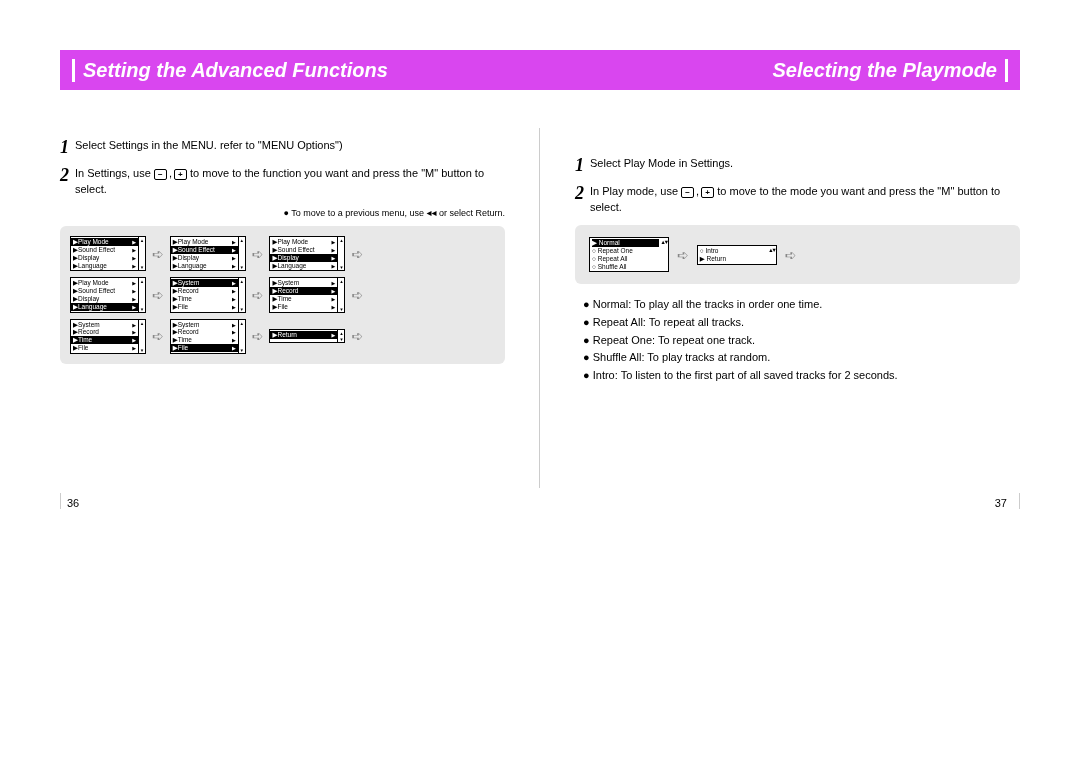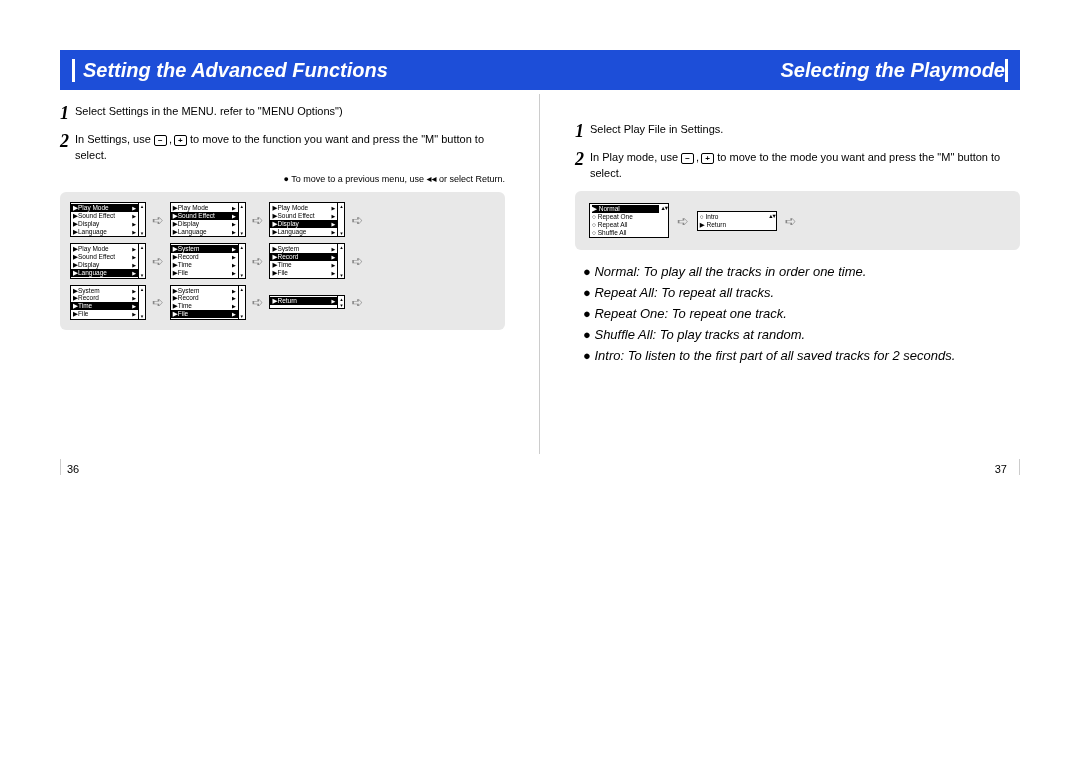--- a/index.html
+++ b/index.html
@@ -8,36 +8,36 @@
     background: #fff;
     font-family: Arial, Helvetica, sans-serif;
     width: 1080px;
     height: 763px;
     overflow: hidden;
   }
   .page {
     padding: 50px 60px 0 60px;
   }
   .blackbar {
-    background: #1d4ed8;
+    background: #d946ef;
     height: 40px;
     display: flex;
     align-items: center;
     justify-content: space-between;
     padding: 0 12px;
-    margin-bottom: 14px;
+    margin-bottom: 48px;
   }
   .title-left, .title-right {
     color: #fff;
     font-weight: bold;
     font-size: 20px;
     font-style: italic;
   }
   .title-left { border-left: 3px solid #fff; padding-left: 8px; }
-  .title-right { border-right: 3px solid #fff; }
+  .title-right { border-right: 3px solid #fff; padding-right: 8px; }
 
   .cols {
     display: flex;
     gap: 70px;
   }
   .col { flex: 1; position: relative; }
   .col-divider {
     position: absolute;
     top: -10px;
     bottom: 0;
@@ -132,25 +132,24 @@
     line-height: 1.2;
     display: flex;
   }
   .screen2 .col2 {
     flex: 1;
     padding: 1px 2px;
   }
   .screen2 .line2.sel { background:#000; color:#fff; }
 
   .bullets {
-    font-size: 13px;
+    font-size: 11px;
     line-height: 1.6;
     margin-top: 8px;
     margin-left: 8px;
-    font-style: italic;
   }
   .bullets .b::before { content: "● "; }
 
   .pagenum-l, .pagenum-r {
     font-size: 11px;
     position: absolute;
     top: 355px;
   }
   .pagenum-l { left: 0; border-left:1px solid #ccc; padding:4px 0 0 6px; height:12px; }
   .pagenum-r { right: 0; border-right:1px solid #ccc; padding:4px 12px 0 0; height:12px; }
@@ -436,21 +435,21 @@
 
       <div class="pagenum-l">36</div>
       <div class="col-divider"></div>
     </div>
 
     <div class="col">
       <div style="height:18px"></div>
       <div class="step">
         <span class="stepnum">1</span>
         <span>
-          <span>Select </span><b>Play File</b><span> in Settings.</span>
+          <span>Select </span><b>Play Mode</b><span> in Settings.</span>
         </span>
       </div>
       <div class="step">
         <span class="stepnum">2</span>
         <span>
           <span>In Play mode, use </span>
           <span class="icongroup">
             <span class="iconbox">−</span>
               <span>,</span>
               <span class="iconbox">+</span>

